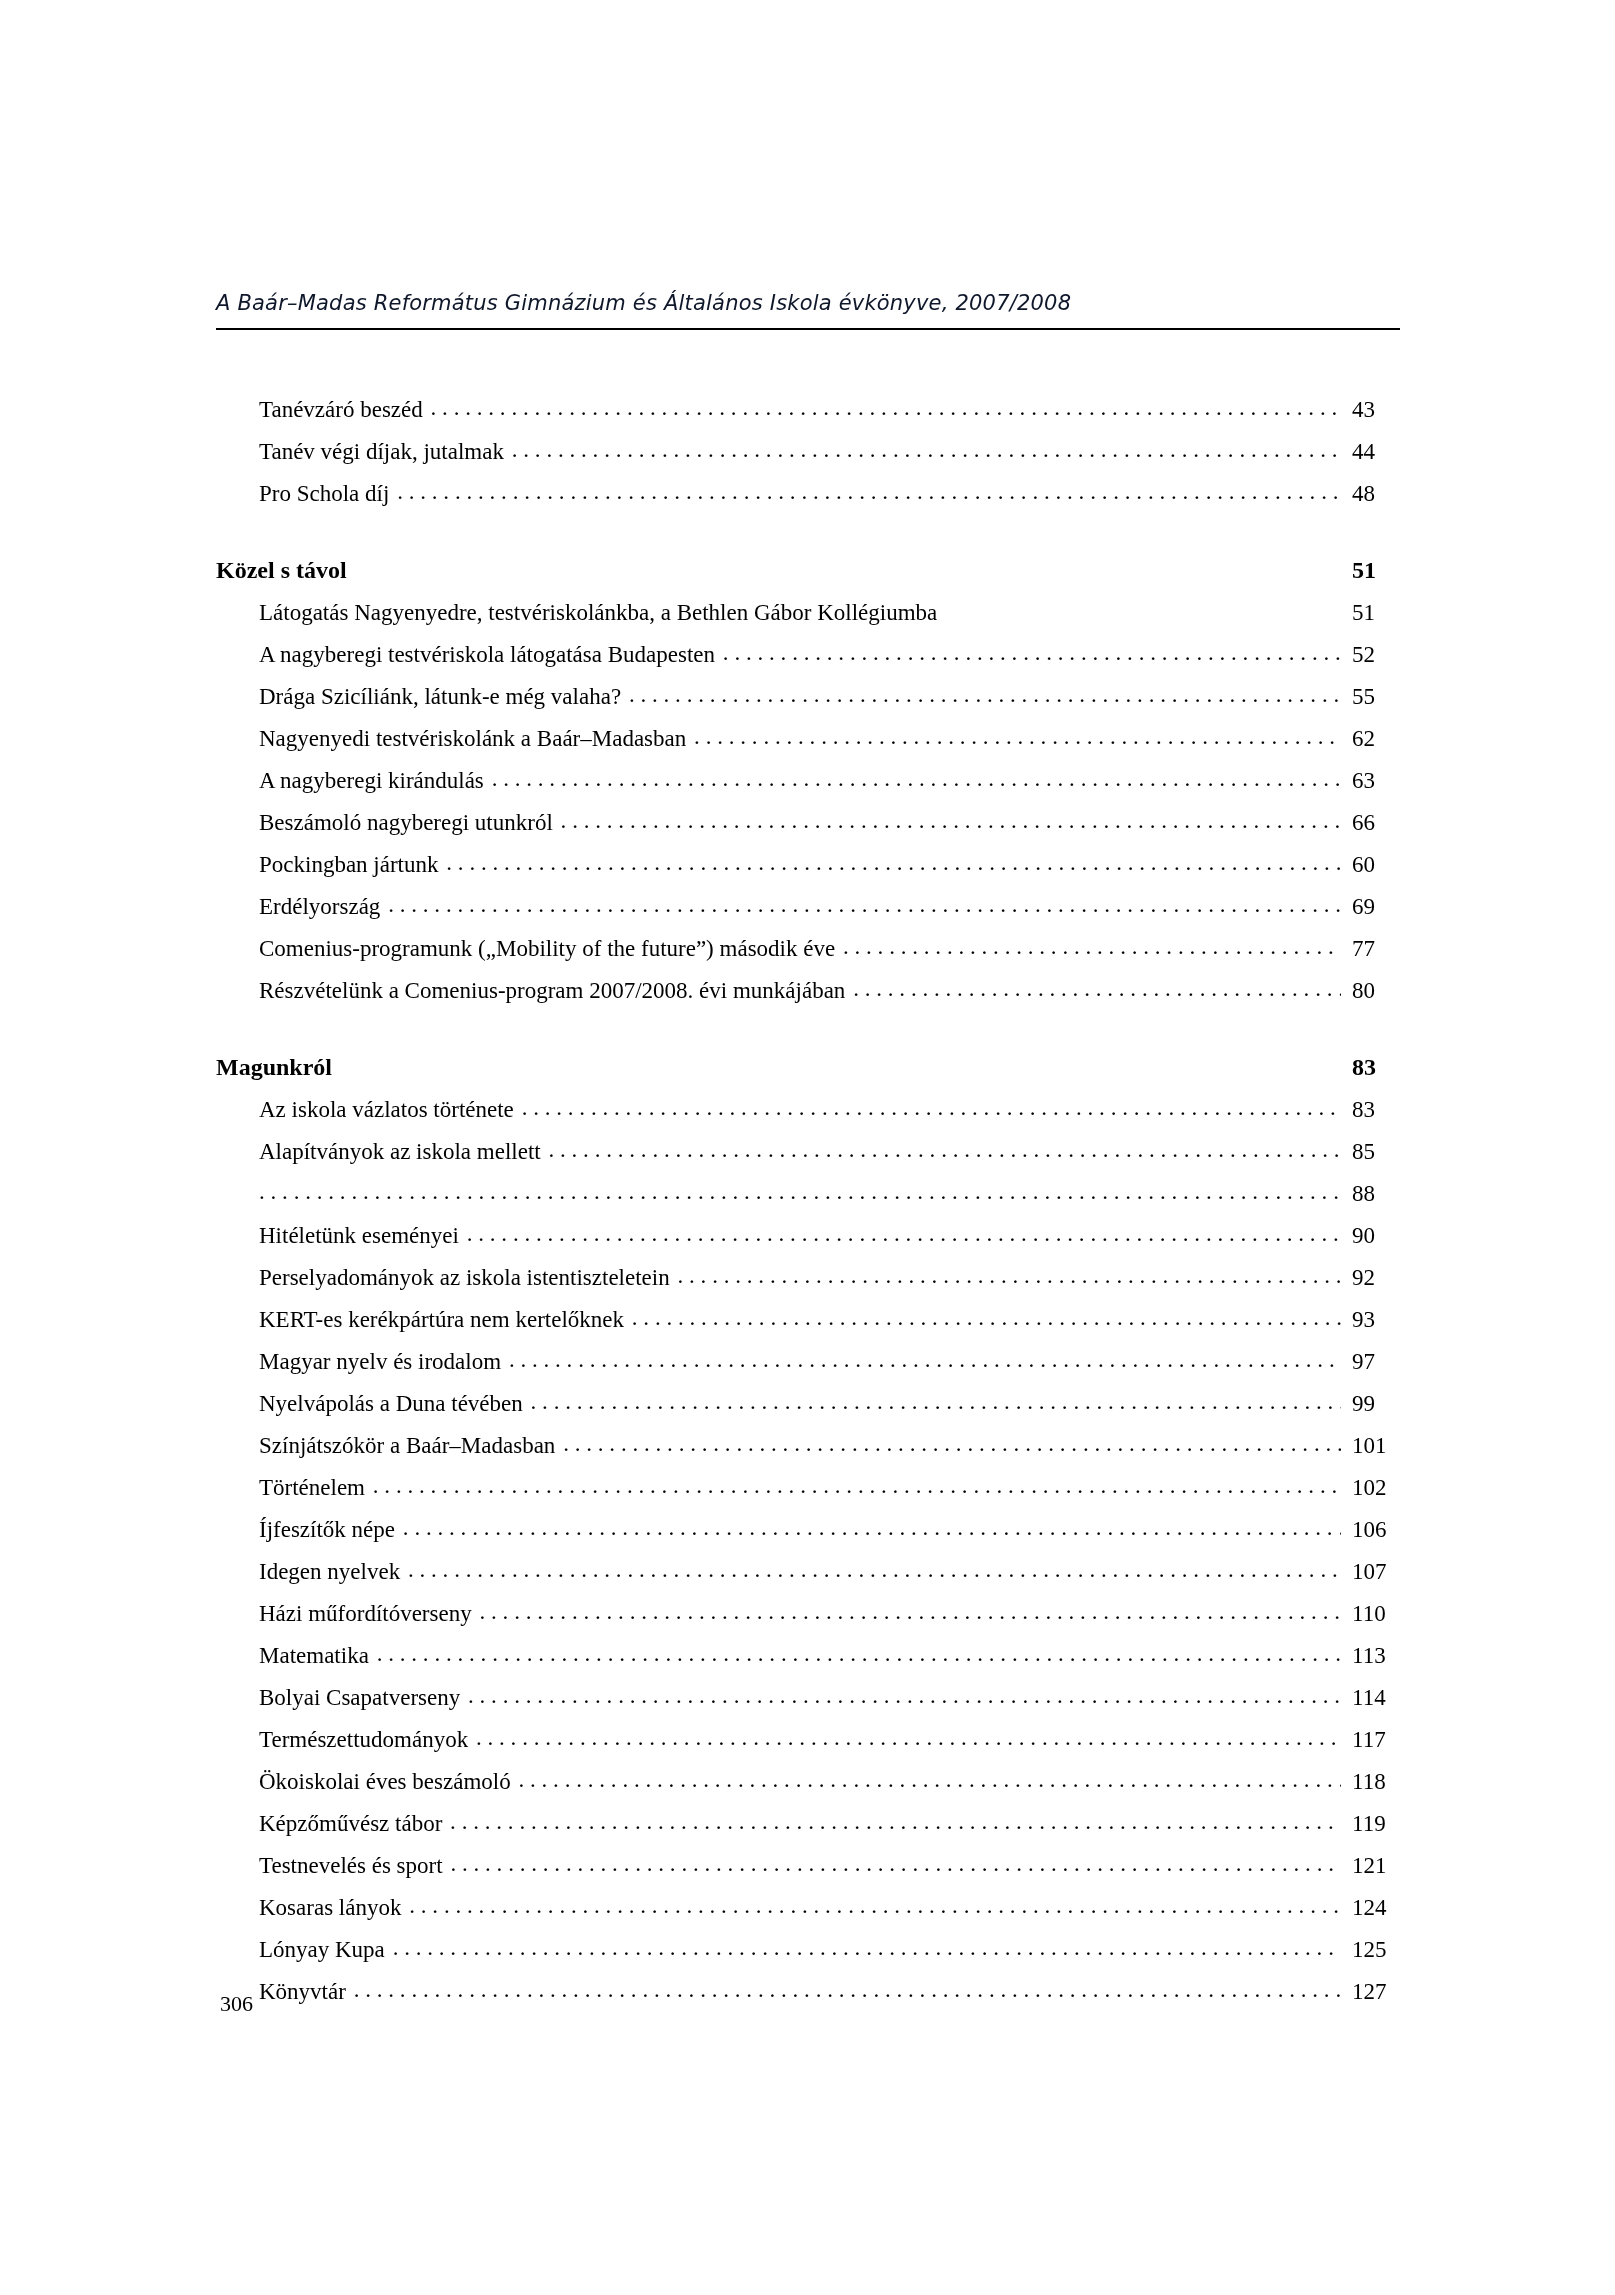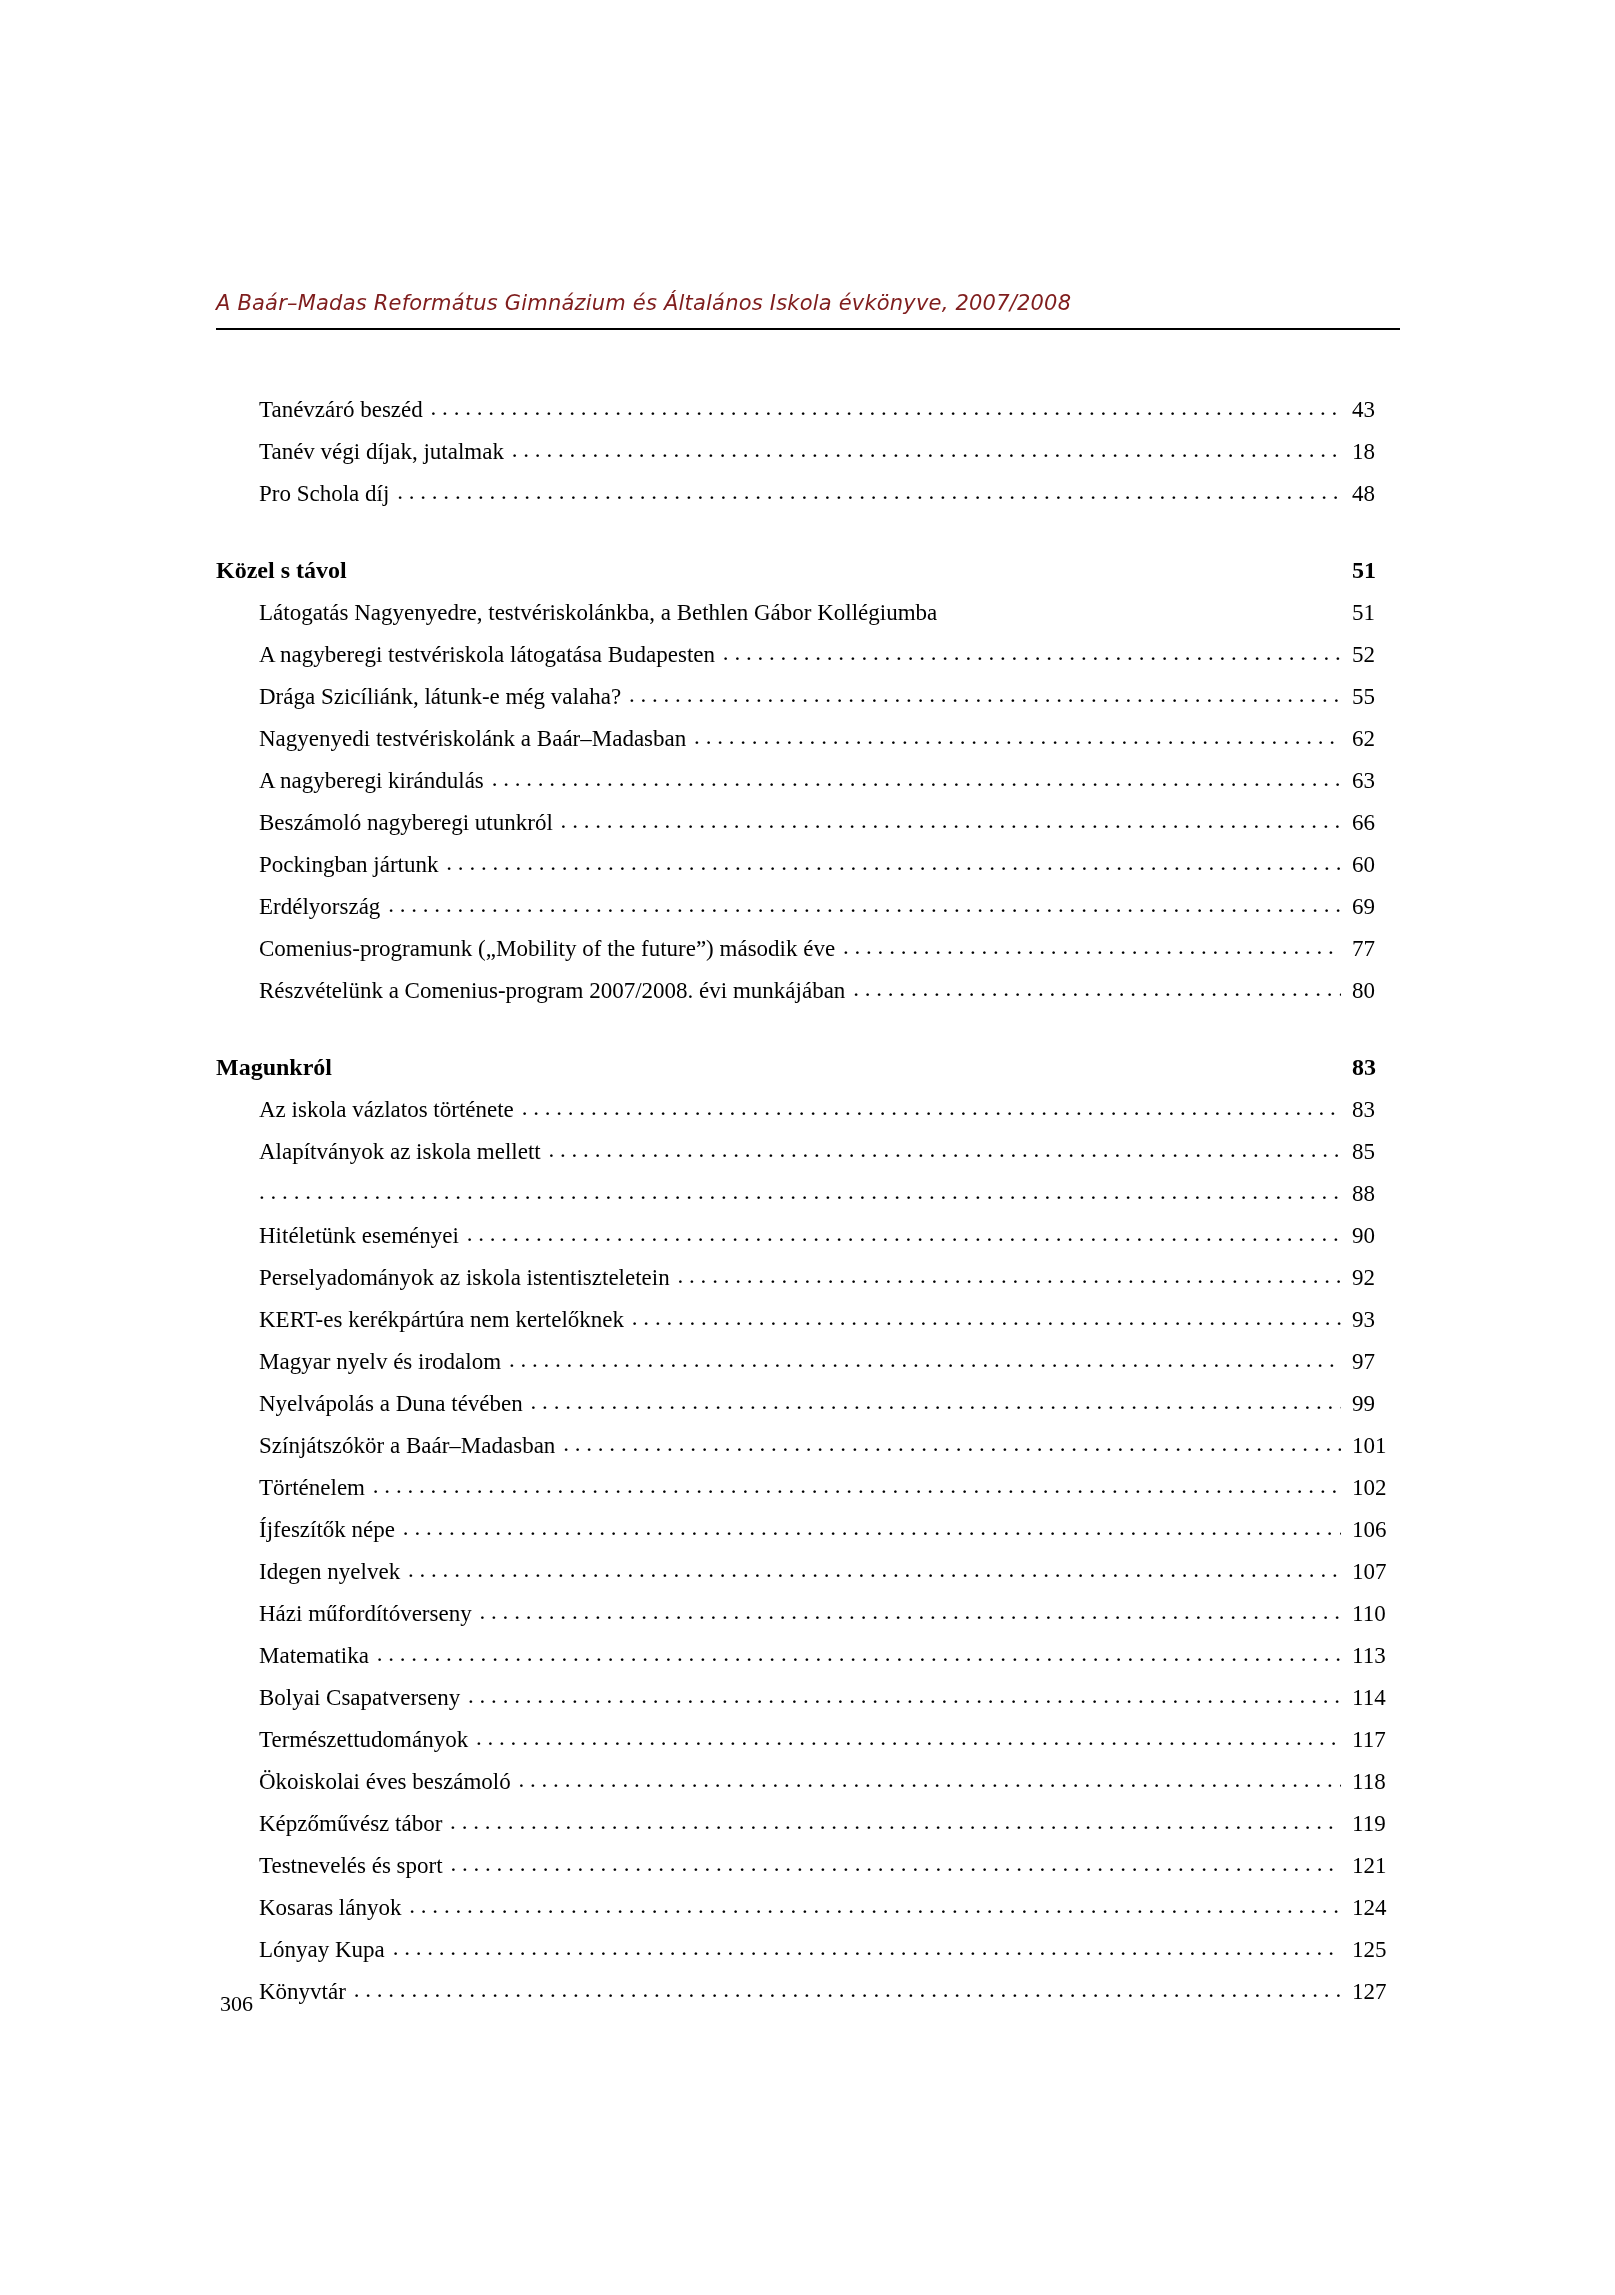--- a/index.html
+++ b/index.html
@@ -24,21 +24,21 @@
   }
   .running-head {
     position: absolute;
     left: 216px;
     top: 291px;
     width: 1184px;
     font-family: "DejaVu Sans", sans-serif;
     font-style: italic;
     font-size: 21px;
     letter-spacing: 0.2px;
-    color: #7f1d1d;
+    color: #0f172a;
     white-space: nowrap;
   }
   .head-rule {
     position: absolute;
     left: 216px;
     top: 328px;
     width: 1184px;
     height: 1.6px;
     background: #000;
   }
@@ -114,21 +114,21 @@
   <div class="toc" id="toc-root">
       <div class="toc-section">
         <div class="entry sub">
           <span class="label">Tanévzáró beszéd</span>
           <span class="dots">........................................................................................................................................................................................................</span>
           <span class="pageno">43</span>
         </div>
         <div class="entry sub">
           <span class="label">Tanév végi díjak, jutalmak</span>
           <span class="dots">........................................................................................................................................................................................................</span>
-          <span class="pageno">18</span>
+          <span class="pageno">44</span>
         </div>
         <div class="entry sub">
           <span class="label">Pro Schola díj</span>
           <span class="dots">........................................................................................................................................................................................................</span>
           <span class="pageno">48</span>
         </div>
       </div>
       <div class="section-gap"></div>
       <div class="toc-section">
         <div class="entry head">

